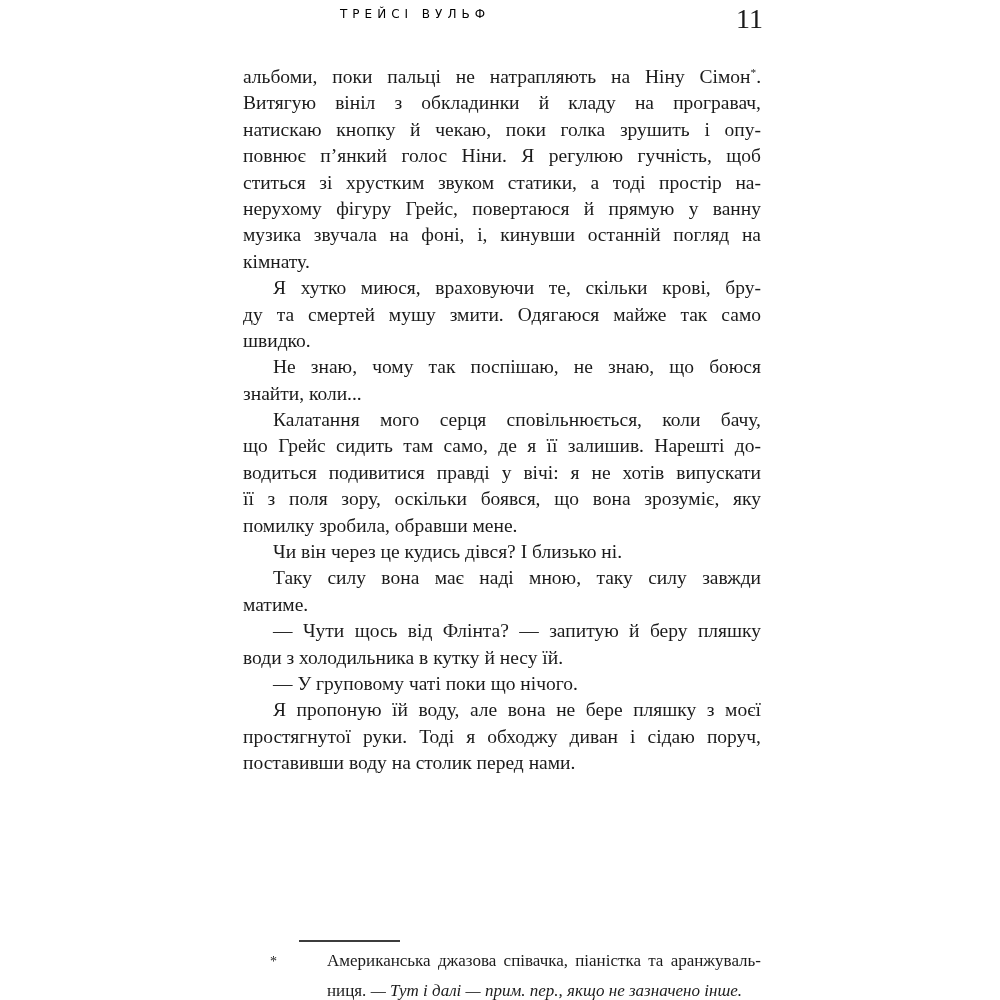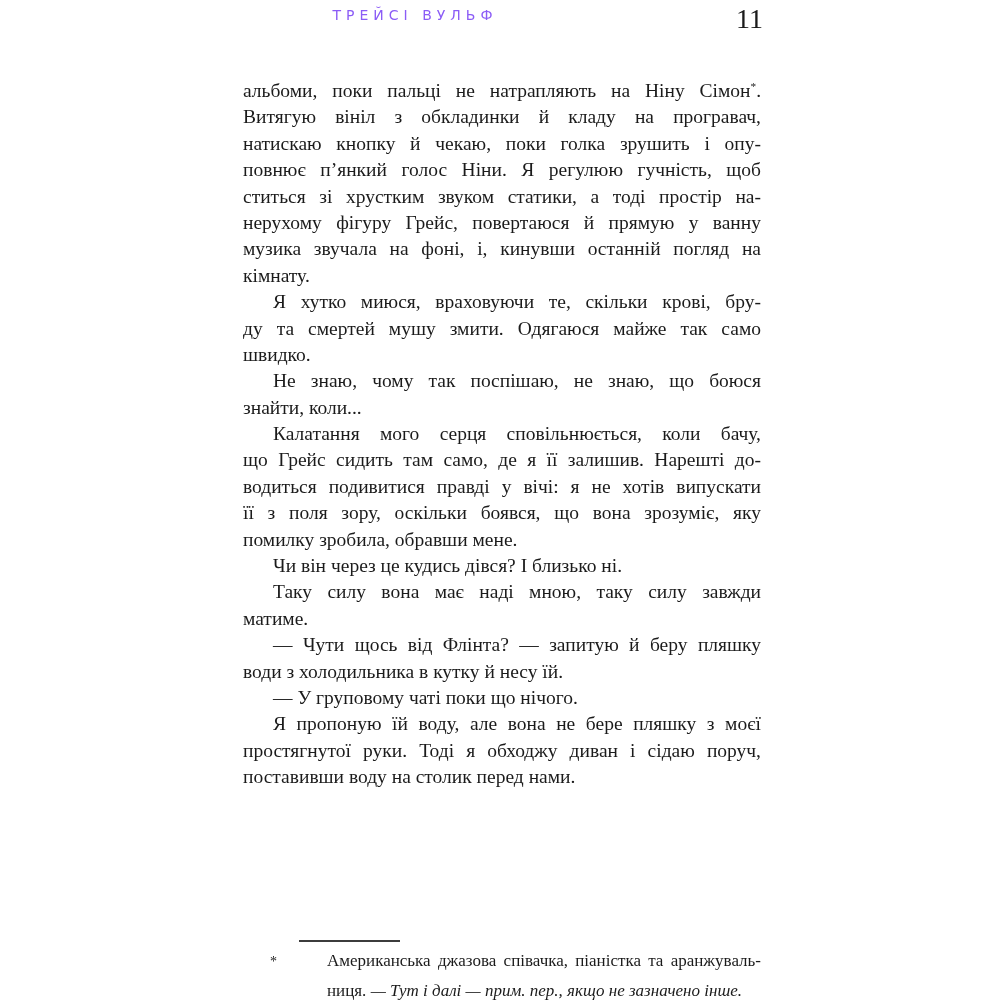--- a/index.html
+++ b/index.html
@@ -8,29 +8,29 @@
     font-family:"Liberation Serif", serif;
   }
   .page {
     position:relative; width:1000px; height:1000px; background:#ffffff;
     color:#1b1b1b; overflow:hidden;
   }
   .running-header {
     position:absolute; top:7px; left:0; width:830px;
     text-align:center;
     font-family:"DejaVu Sans", sans-serif;
-    font-size:14px; letter-spacing:5px; color:#8b5cf6;
+    font-size:12px; letter-spacing:5px; color:#000000;
   }
   .page-number {
     position:absolute; top:3px; left:736px;
     font-family:"Liberation Serif", serif;
     font-size:28px; color:#1b1b1b; letter-spacing:0;
   }
   .text-column {
-    position:absolute; left:243px; top:78px; width:518px;
+    position:absolute; left:243px; top:64px; width:518px;
     font-size:19.5px; line-height:26.4px; color:#1b1b1b;
   }
   .para { margin:0; }
   .ln {
     text-align:justify;
     text-align-last:justify;
     height:26.4px;
   }
   .ln.last { text-align-last:left; }
   .para.indent .ln:first-child { text-indent:30px; }

